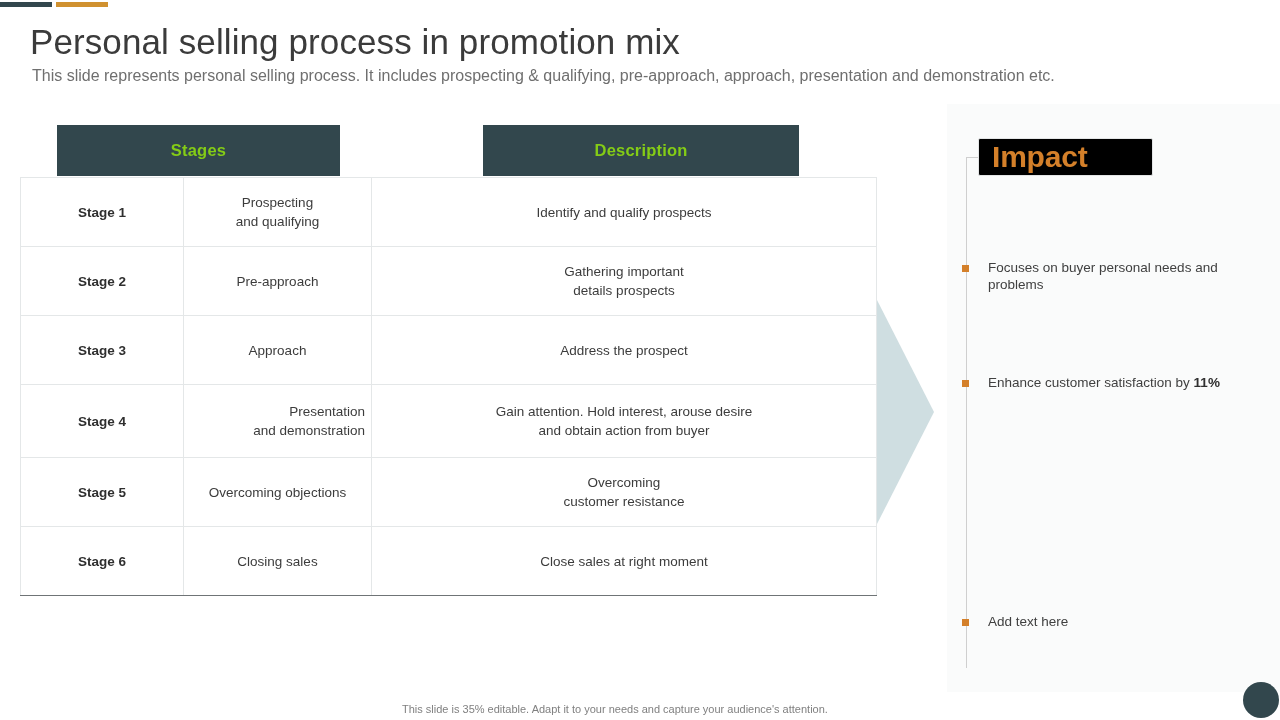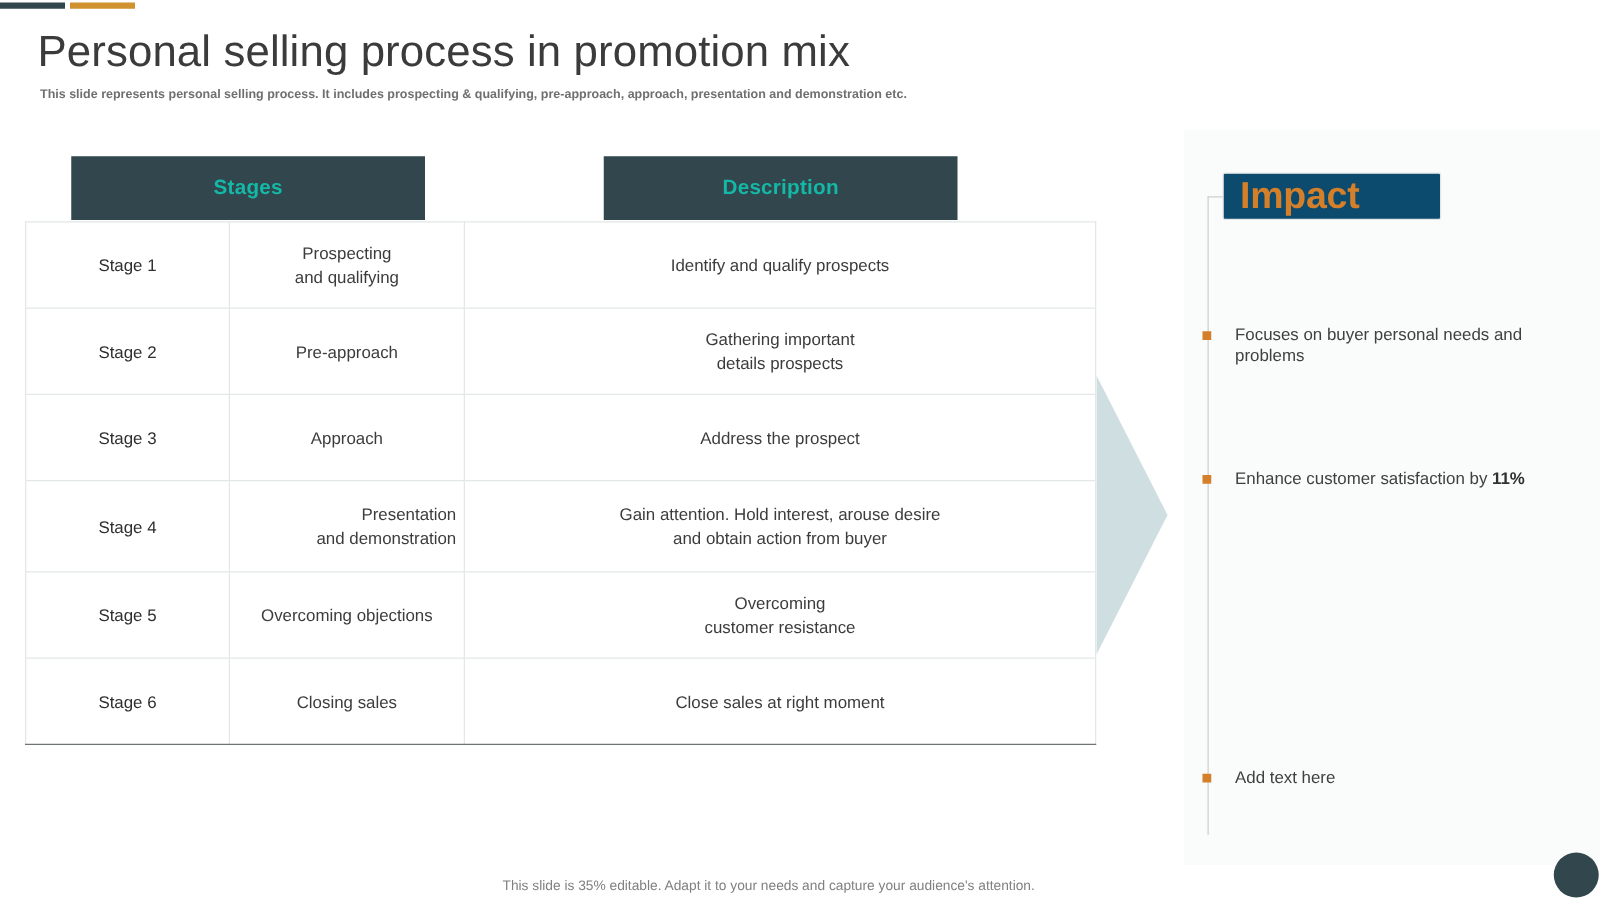--- a/index.html
+++ b/index.html
@@ -40,43 +40,43 @@
     color: #3b3b3b;
     letter-spacing: 0.1px;
     line-height: 44px;
     white-space: nowrap;
   }
   .slide-subtitle {
     position: absolute;
     left: 32px;
     top: 69px;
     width: 880px;
-    font-size: 10px;
-    font-weight: 700;
+    font-size: 16px;
+    font-weight: 400;
     color: #6f6f6f;
     line-height: 14px;
     white-space: nowrap;
   }
 
   
   .impact-panel {
     position: absolute;
     left: 947px;
     top: 104px;
     width: 333px;
     height: 588px;
     background: #fafbfb;
   }
   .impact-chip {
     position: absolute;
     left: 978px;
     top: 138px;
     width: 175px;
     height: 38px;
-    background: #0c4a6e;
+    background: #000000;
     border: 1px solid #e3e5e6;
     border-radius: 2px;
     box-sizing: border-box;
     display: flex;
     align-items: center;
     padding-left: 13px;
   }
   .impact-chip-label {
     font-size: 30px;
     font-weight: 700;
@@ -136,23 +136,23 @@
   .hdr {
     position: absolute;
     top: 125px;
     height: 51px;
     background: #32474d;
     display: flex;
     align-items: center;
     justify-content: center;
   }
   .hdr-stages { left: 57px; width: 283px; }
-  .hdr-desc   { left: 483px; width: 283px; }
+  .hdr-desc   { left: 483px; width: 316px; }
   .hdr-label {
-    color: #14b8a6;
+    color: #84cc16;
     font-size: 16.5px;
     font-weight: 700;
     letter-spacing: 0.2px;
   }
 
   .stage-table {
     position: absolute;
     left: 20px;
     top: 177px;
     width: 856px;
@@ -168,21 +168,21 @@
     padding: 0;
     background: #ffffff;
   }
   .stage-table tr:last-child td { border-bottom: 1px solid #6f7476; }
   .col-stage { width: 163px; }
   .col-name  { width: 188px; }
   .col-desc  { width: 505px; }
 
   .cell-stage {
     font-size: 13.5px;
-    font-weight: 400;
+    font-weight: 700;
     color: #2f2f2f;
   }
   .cell-name, .cell-desc {
     font-size: 13.5px;
     font-weight: 400;
     color: #3c3c3c;
     line-height: 19px;
   }
   .rowbox { padding: 8px 6px; }
 

